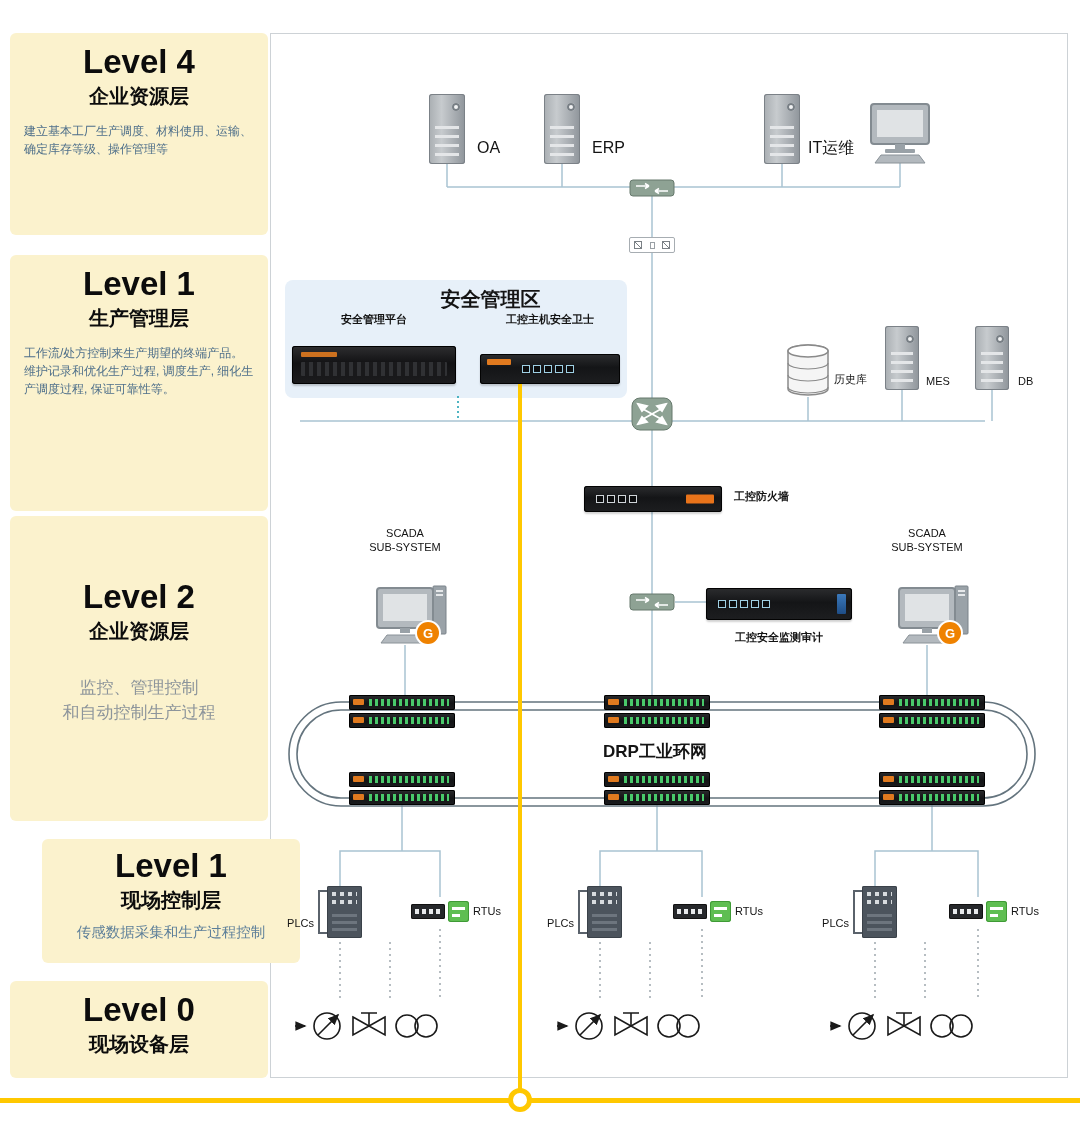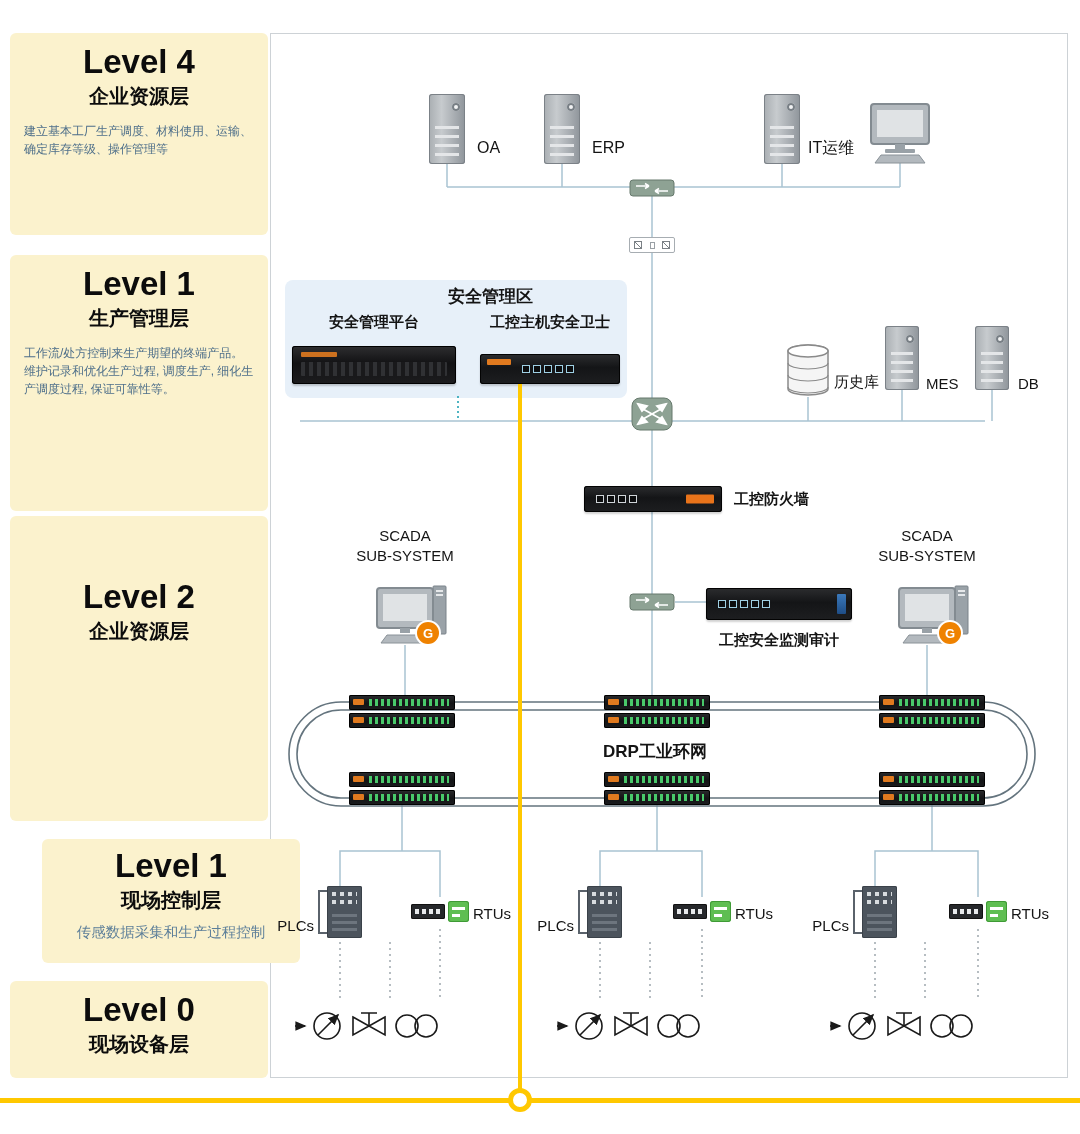--- a/index.html
+++ b/index.html
@@ -17,21 +17,21 @@
   .lv-title{font-size:33px;font-weight:800;color:#0c0c0c;text-align:center;line-height:1.05;}
   .lv-sub{font-size:20px;font-weight:700;color:#0c0c0c;text-align:center;margin-top:3px;}
   .lv-desc{font-size:12px;color:#4e6f8a;padding:12px 14px 0;line-height:1.5;white-space:pre-line;}
   .card.c2{padding-top:64px;}
   .card.c2 .lv-desc{color:#8d959b;text-align:center;font-size:17px;padding-top:30px;}
   .card.c1{padding-top:10px;}
   .card.c1 .lv-desc{color:#5d7f99;text-align:center;font-size:14.5px;padding:8px 4px 0;}
   .card.c0{}
 
   
-  .lbl{position:absolute;font-size:15px;color:#141414;line-height:1.3;}
+  .lbl{position:absolute;font-size:11px;color:#141414;line-height:1.3;}
   .lbl.b{font-weight:700;}
   .lbl.ctr{text-align:center;}
   .lbl.r{text-align:right;margin-top:12px;}
 
   
   .zone{position:absolute;left:285px;top:280px;width:342px;height:118px;background:#e7f0f9;border-radius:8px;}
 
   
   .server{position:absolute;width:36px;height:70px;border-radius:3px;
           background:linear-gradient(90deg,#a9aeb2,#c7cbce 35%,#9096,#8f959b);
@@ -125,20 +125,22 @@
   </div>
   <div class="card" style="top:255px;height:256px;">
     <div class="lv-title">Level 1</div>
     <div class="lv-sub">生产管理层</div>
     <div class="lv-desc">工作流/处方控制来生产期望的终端产品。
 维护记录和优化生产过程, 调度生产, 细化生产调度过程, 保证可靠性等。</div>
   </div>
   <div class="card c2" style="top:516px;height:305px;">
     <div class="lv-title">Level 2</div>
     <div class="lv-sub">企业资源层</div>
+    <div class="lv-desc">监控、管理控制
+和自动控制生产过程</div>
   </div>
   <div class="card c1" style="top:839px;height:124px;margin-left:32px;">
     <div class="lv-title">Level 1</div>
     <div class="lv-sub">现场控制层</div>
     <div class="lv-desc">传感数据采集和生产过程控制</div>
   </div>
   <div class="card c0" style="top:981px;height:97px;">
     <div class="lv-title">Level 0</div>
     <div class="lv-sub">现场设备层</div>
   </div>
@@ -211,21 +213,21 @@
     <path d="M7,9 H20 M20,9 l-4,-2.5 M20,9 l-4,2.5" stroke="#fff" stroke-width="1.5" fill="none"></path>
     <path d="M39,14 H26 M26,14 l4,-2.5 M26,14 l4,2.5" stroke="#fff" stroke-width="1.5" fill="none"></path>
   </svg>
 
   <div class="gateway" style="left:629px;top:237px;">
     <i></i>
     <b></b>
     <i></i>
   </div>
 
-  <div class="lbl b ctr" style="left:285px;top:286px;width:411px;font-size:17px;">安全管理区</div>
+  <div class="lbl b ctr" style="left:285px;top:286px;width:411px;font-size:20px;">安全管理区</div>
   <div class="lbl b ctr" style="left:292px;top:312px;width:164px;">安全管理平台</div>
   <div class="lbl b ctr" style="left:474px;top:312px;width:152px;">工控主机安全卫士</div>
   <div class="rack" style="left:292px;top:346px;"></div>
   <div class="bdev" style="left:480px;top:354px;width:140px;height:30px;">
     <span class="tag"></span>
     <span class="ports" style="left:42px;">
         <i></i>
         <i></i>
         <i></i>
         <i></i>

